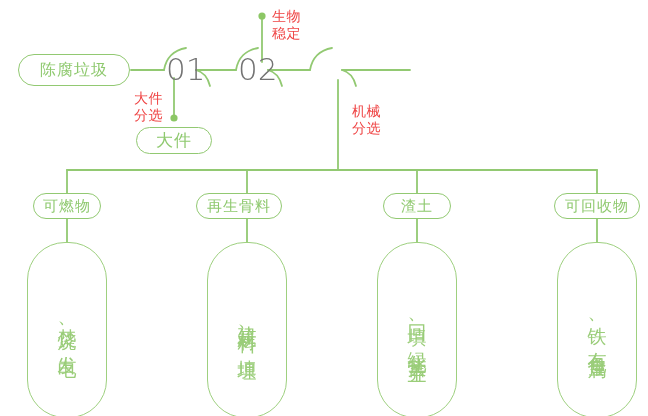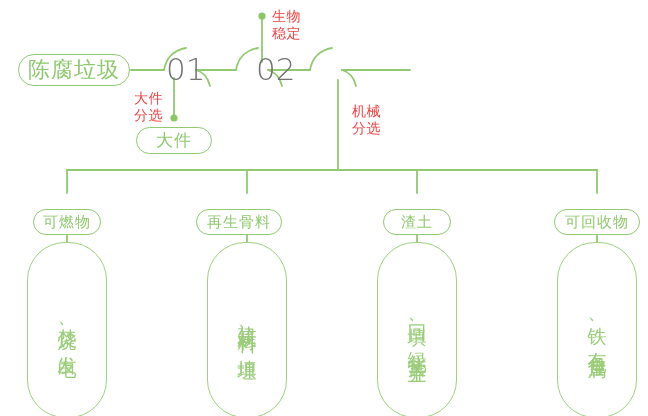--- a/index.html
+++ b/index.html
@@ -38,35 +38,34 @@
     justify-content: center;
     background: #ffffff;
     white-space: nowrap;
     letter-spacing: 1px;
   }
   .pill-main {
     left: 18px;
     top: 54px;
     width: 112px;
     height: 32px;
-    font-size: 22px;
+    font-size: 16px;
   }
   .pill-bulky {
     left: 136px;
     top: 127px;
     width: 76px;
     height: 27px;
     font-size: 17px;
   }
   .pill-cat {
     width: 82px;
     height: 26px;
     font-size: 15px;
     top: 193px;
-    margin-top: 16px;
   }
   .pill-cat.w-wide { width: 86px; }
   .pill-cat.w-narrow { width: 68px; }
 
   
   .step-num {
     position: absolute;
     color: #737373;
     font-size: 31px;
     font-family: "DejaVu Sans", sans-serif;
@@ -154,21 +153,21 @@
       <path d="M67,219 L67,242"></path>
       <path d="M247,219 L247,242"></path>
       <path d="M417,219 L417,242"></path>
       <path d="M597,219 L597,242"></path>
     </g>
   </svg>
 
   <div class="node pill pill-main">陈腐垃圾</div>
 
   <div class="step-num" style="left:166px; top:54px;">01</div>
-  <div class="step-num" style="left:238px; top:54px;margin-left:18px;">02</div>
+  <div class="step-num" style="left:238px; top:54px;">02</div>
 
   <div class="anno" style="left:134px; top:90px;">大件
 分选</div>
   <div class="anno" style="left:272px; top:8px;">生物
 稳定</div>
   <div class="anno" style="left:352px; top:103px;">机械
 分选</div>
 
   <div class="node pill pill-bulky">大件</div>
 

